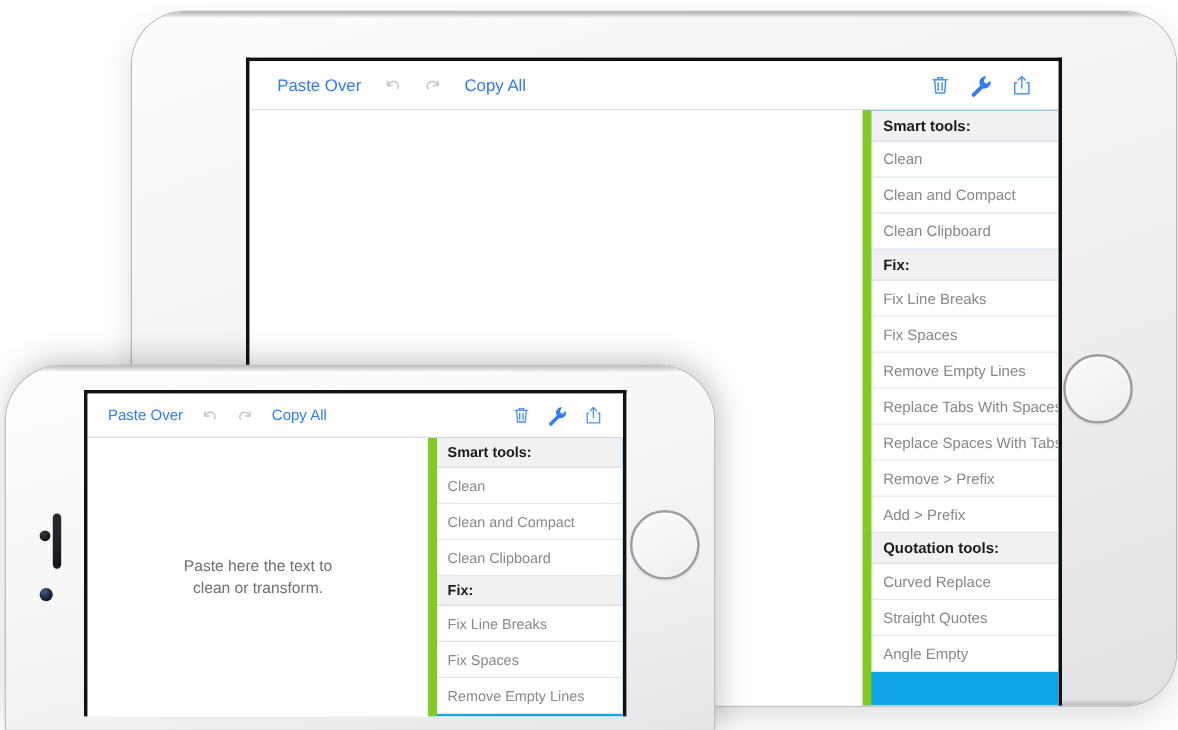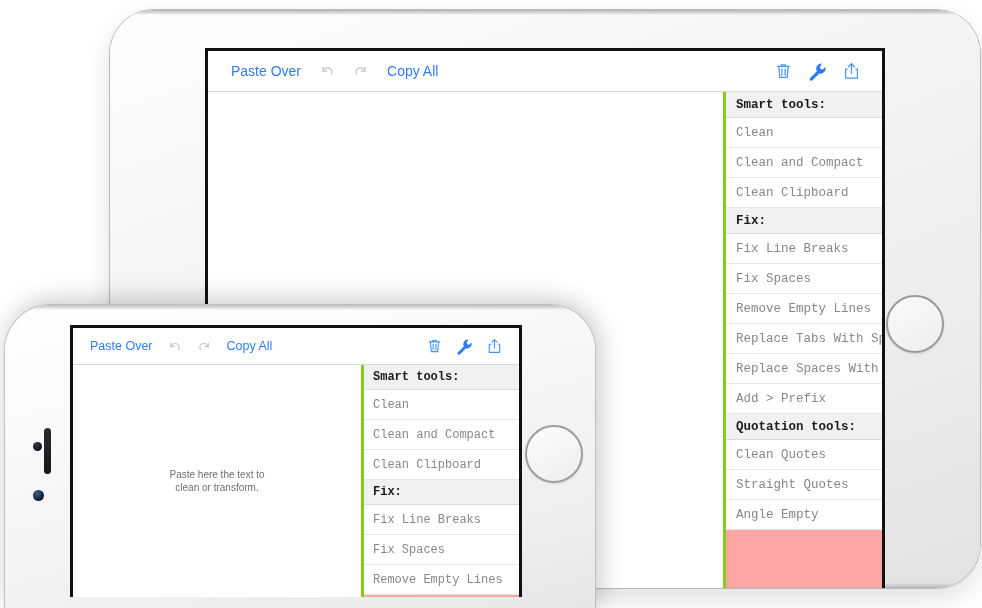--- a/index.html
+++ b/index.html
@@ -142,24 +142,23 @@
   }
   .placeholder{
     color:#6f6f74;
     text-align:center;
     line-height:1.35;
     white-space:pre-line;
   }
 
   .menu{
     flex:0 0 auto;
-    background:#fca5a5;
-    border-left:3px solid #84cc16;
+    background:#0ea5e9;
+    border-left:7px solid #84cc16;
     overflow:hidden;
-    font-family:Liberation Mono, monospace;
   }
   .menu-header{
     color:#1b1b1d;
     font-weight:bold;
     background:#f1f1f3;
     border-bottom:1px solid #dcdce0;
     display:flex;align-items:center;
   }
   .menu-item{
     color:#87878c;
@@ -176,21 +175,21 @@
   .ipad-screen .tb-icon{width:34px;height:34px;}
   .ipad-screen .placeholder{font-size:15px;}
   .ipad-screen .menu{width:156px;}
   .ipad-screen .menu-header{height:25px;padding:0 10px;font-size:12.5px;}
   .ipad-screen .menu-item{height:29px;padding:0 10px;font-size:12.5px;}
 
   
   .iphone-screen .toolbar{height:36px;padding:0 10px;}
   .iphone-screen .tb-btn{font-size:12.5px;padding:0 7px;}
   .iphone-screen .tb-icon{width:30px;height:30px;}
-  .iphone-screen .placeholder{font-size:10px;}
+  .iphone-screen .placeholder{font-size:13px;}
   .iphone-screen .menu{width:155px;}
   .iphone-screen .menu-header{height:24px;padding:0 9px;font-size:12px;}
   .iphone-screen .menu-item{height:29px;padding:0 9px;font-size:12px;}
 </style>
 </head>
 <body>
 
 <div class="stage">
 
   <div class="ipad">
@@ -251,23 +250,24 @@
               <div class="menu-header">Smart tools:</div>
               <div class="menu-item">Clean</div>
               <div class="menu-item">Clean and Compact</div>
               <div class="menu-item">Clean Clipboard</div>
               <div class="menu-header">Fix:</div>
               <div class="menu-item">Fix Line Breaks</div>
               <div class="menu-item">Fix Spaces</div>
               <div class="menu-item">Remove Empty Lines</div>
               <div class="menu-item">Replace Tabs With Spaces</div>
               <div class="menu-item">Replace Spaces With Tabs</div>
+              <div class="menu-item">Remove &gt; Prefix</div>
               <div class="menu-item">Add &gt; Prefix</div>
               <div class="menu-header">Quotation tools:</div>
-              <div class="menu-item">Clean Quotes</div>
+              <div class="menu-item">Curved Replace</div>
               <div class="menu-item">Straight Quotes</div>
               <div class="menu-item">Angle Empty</div>
             </div>
         </div>
 
       </div>
     </div>
   </div>
 
   <div class="iphone">

